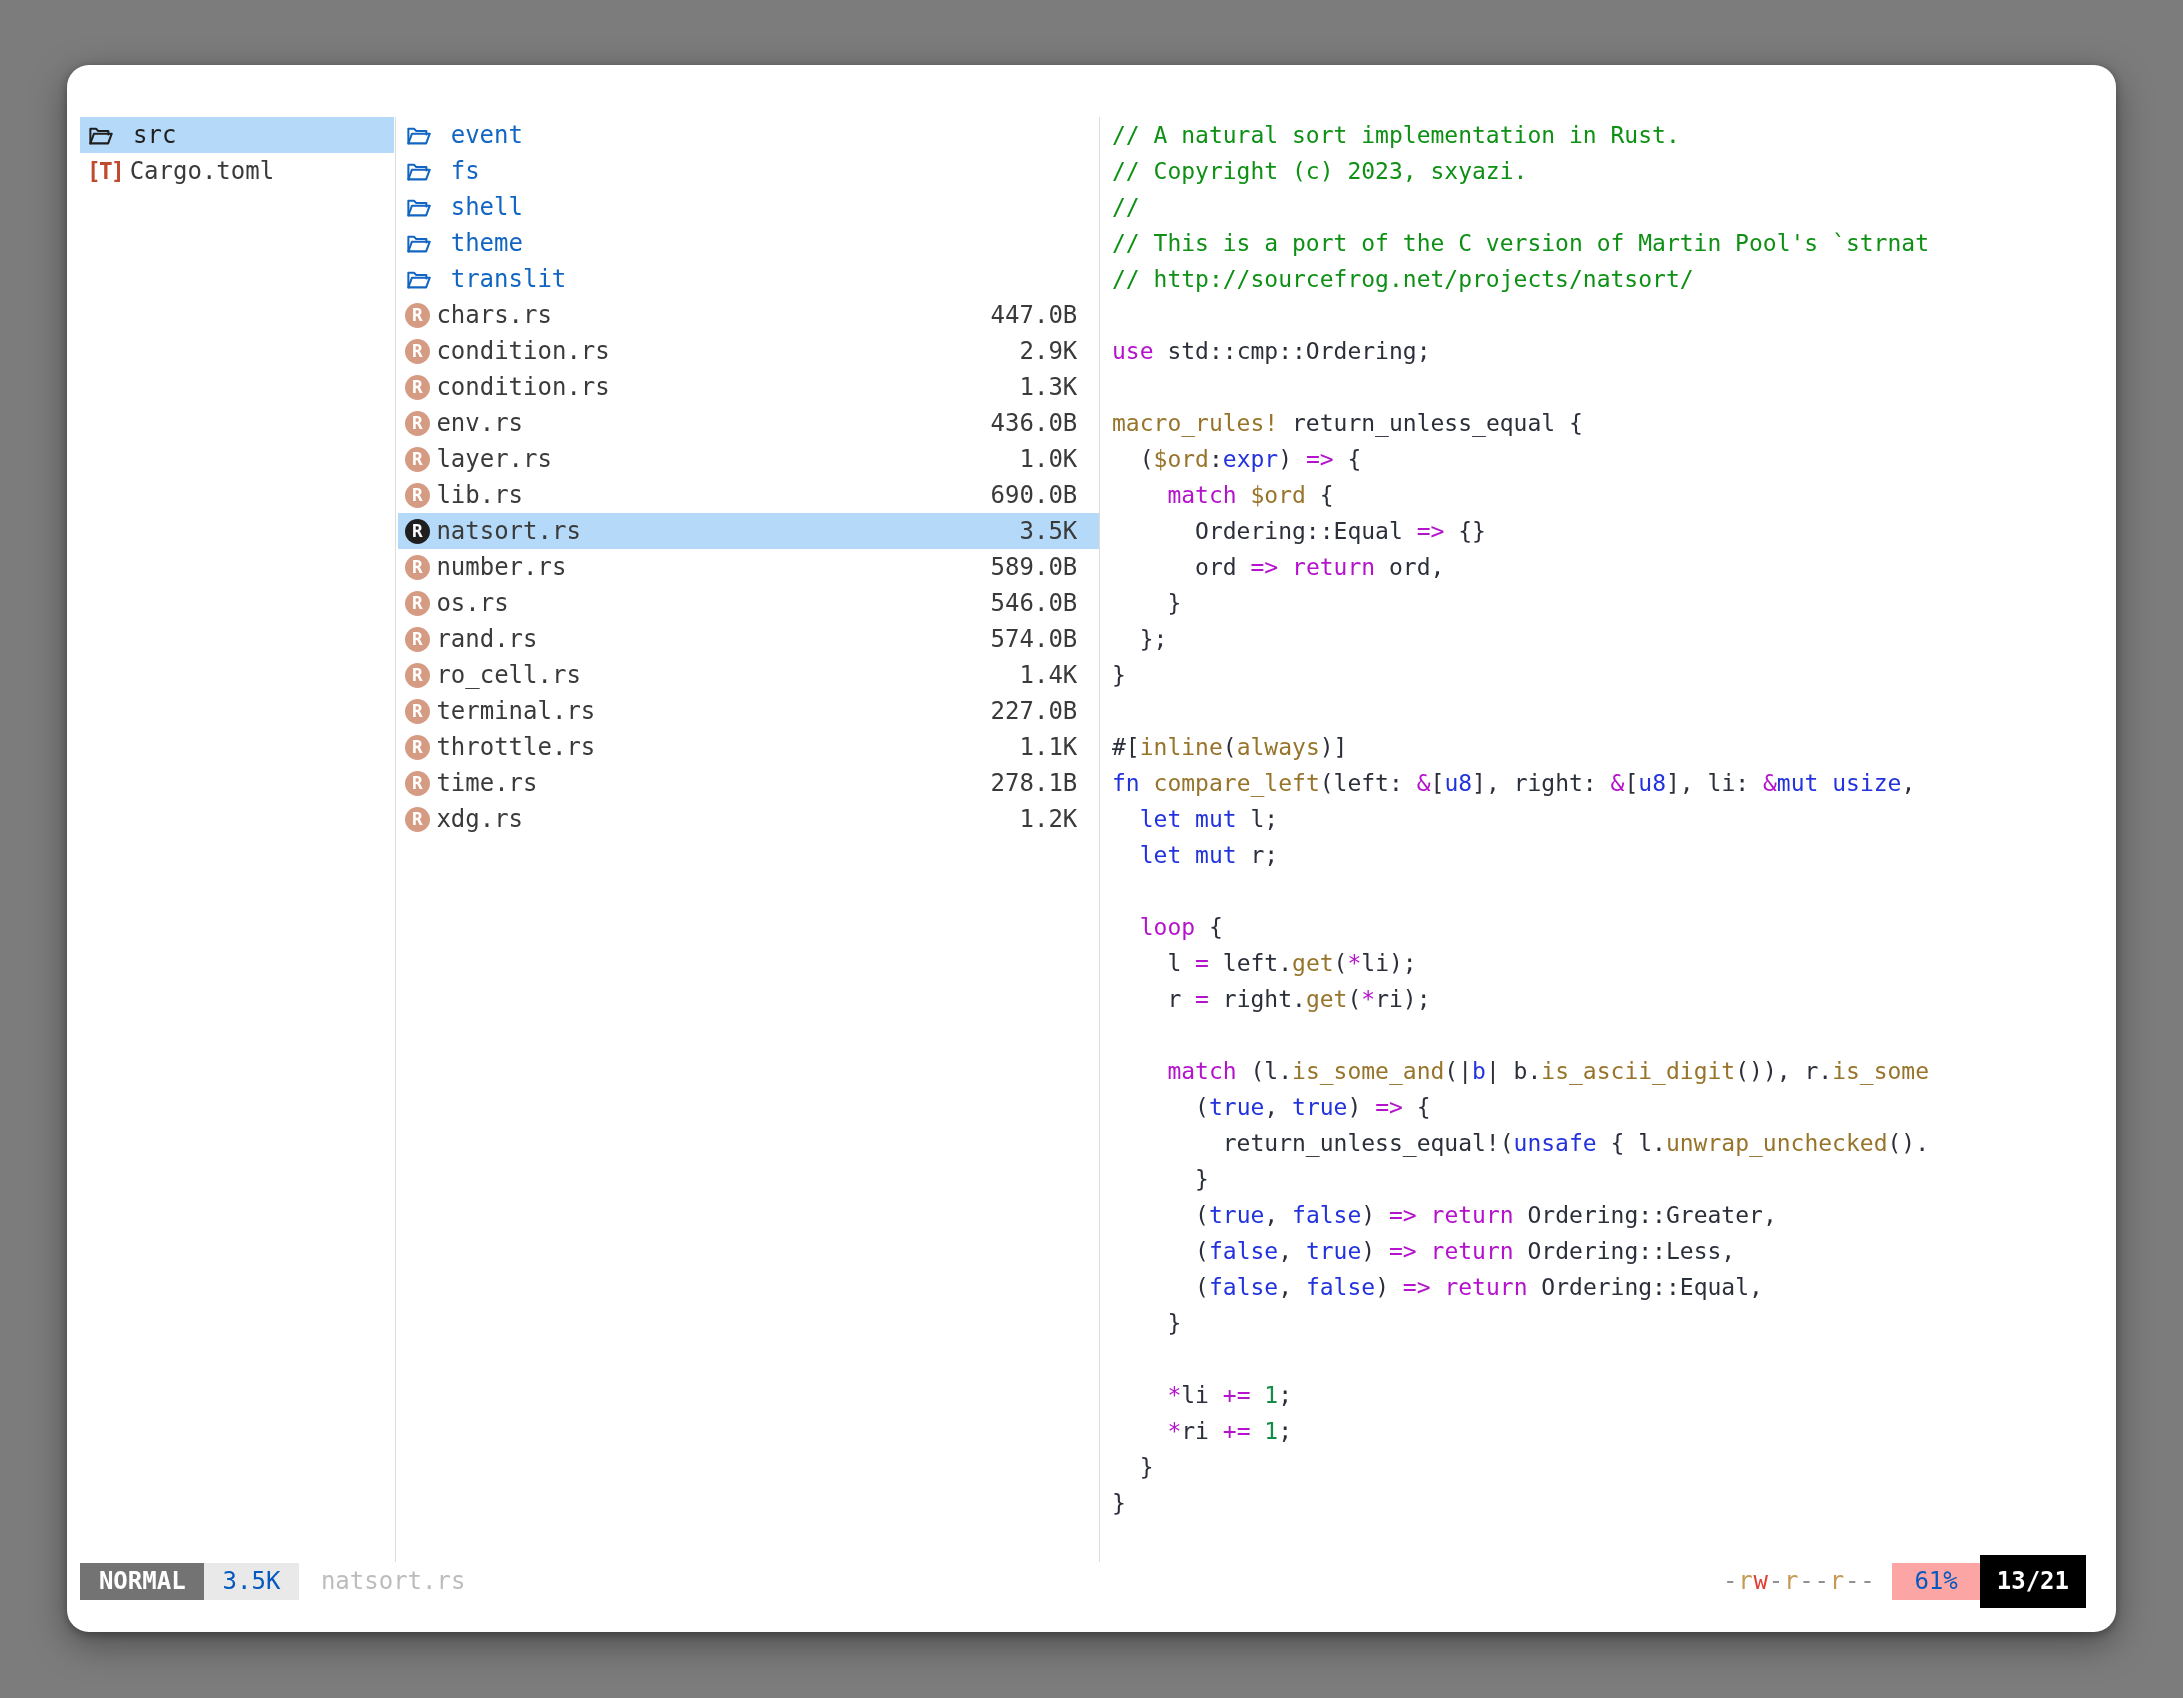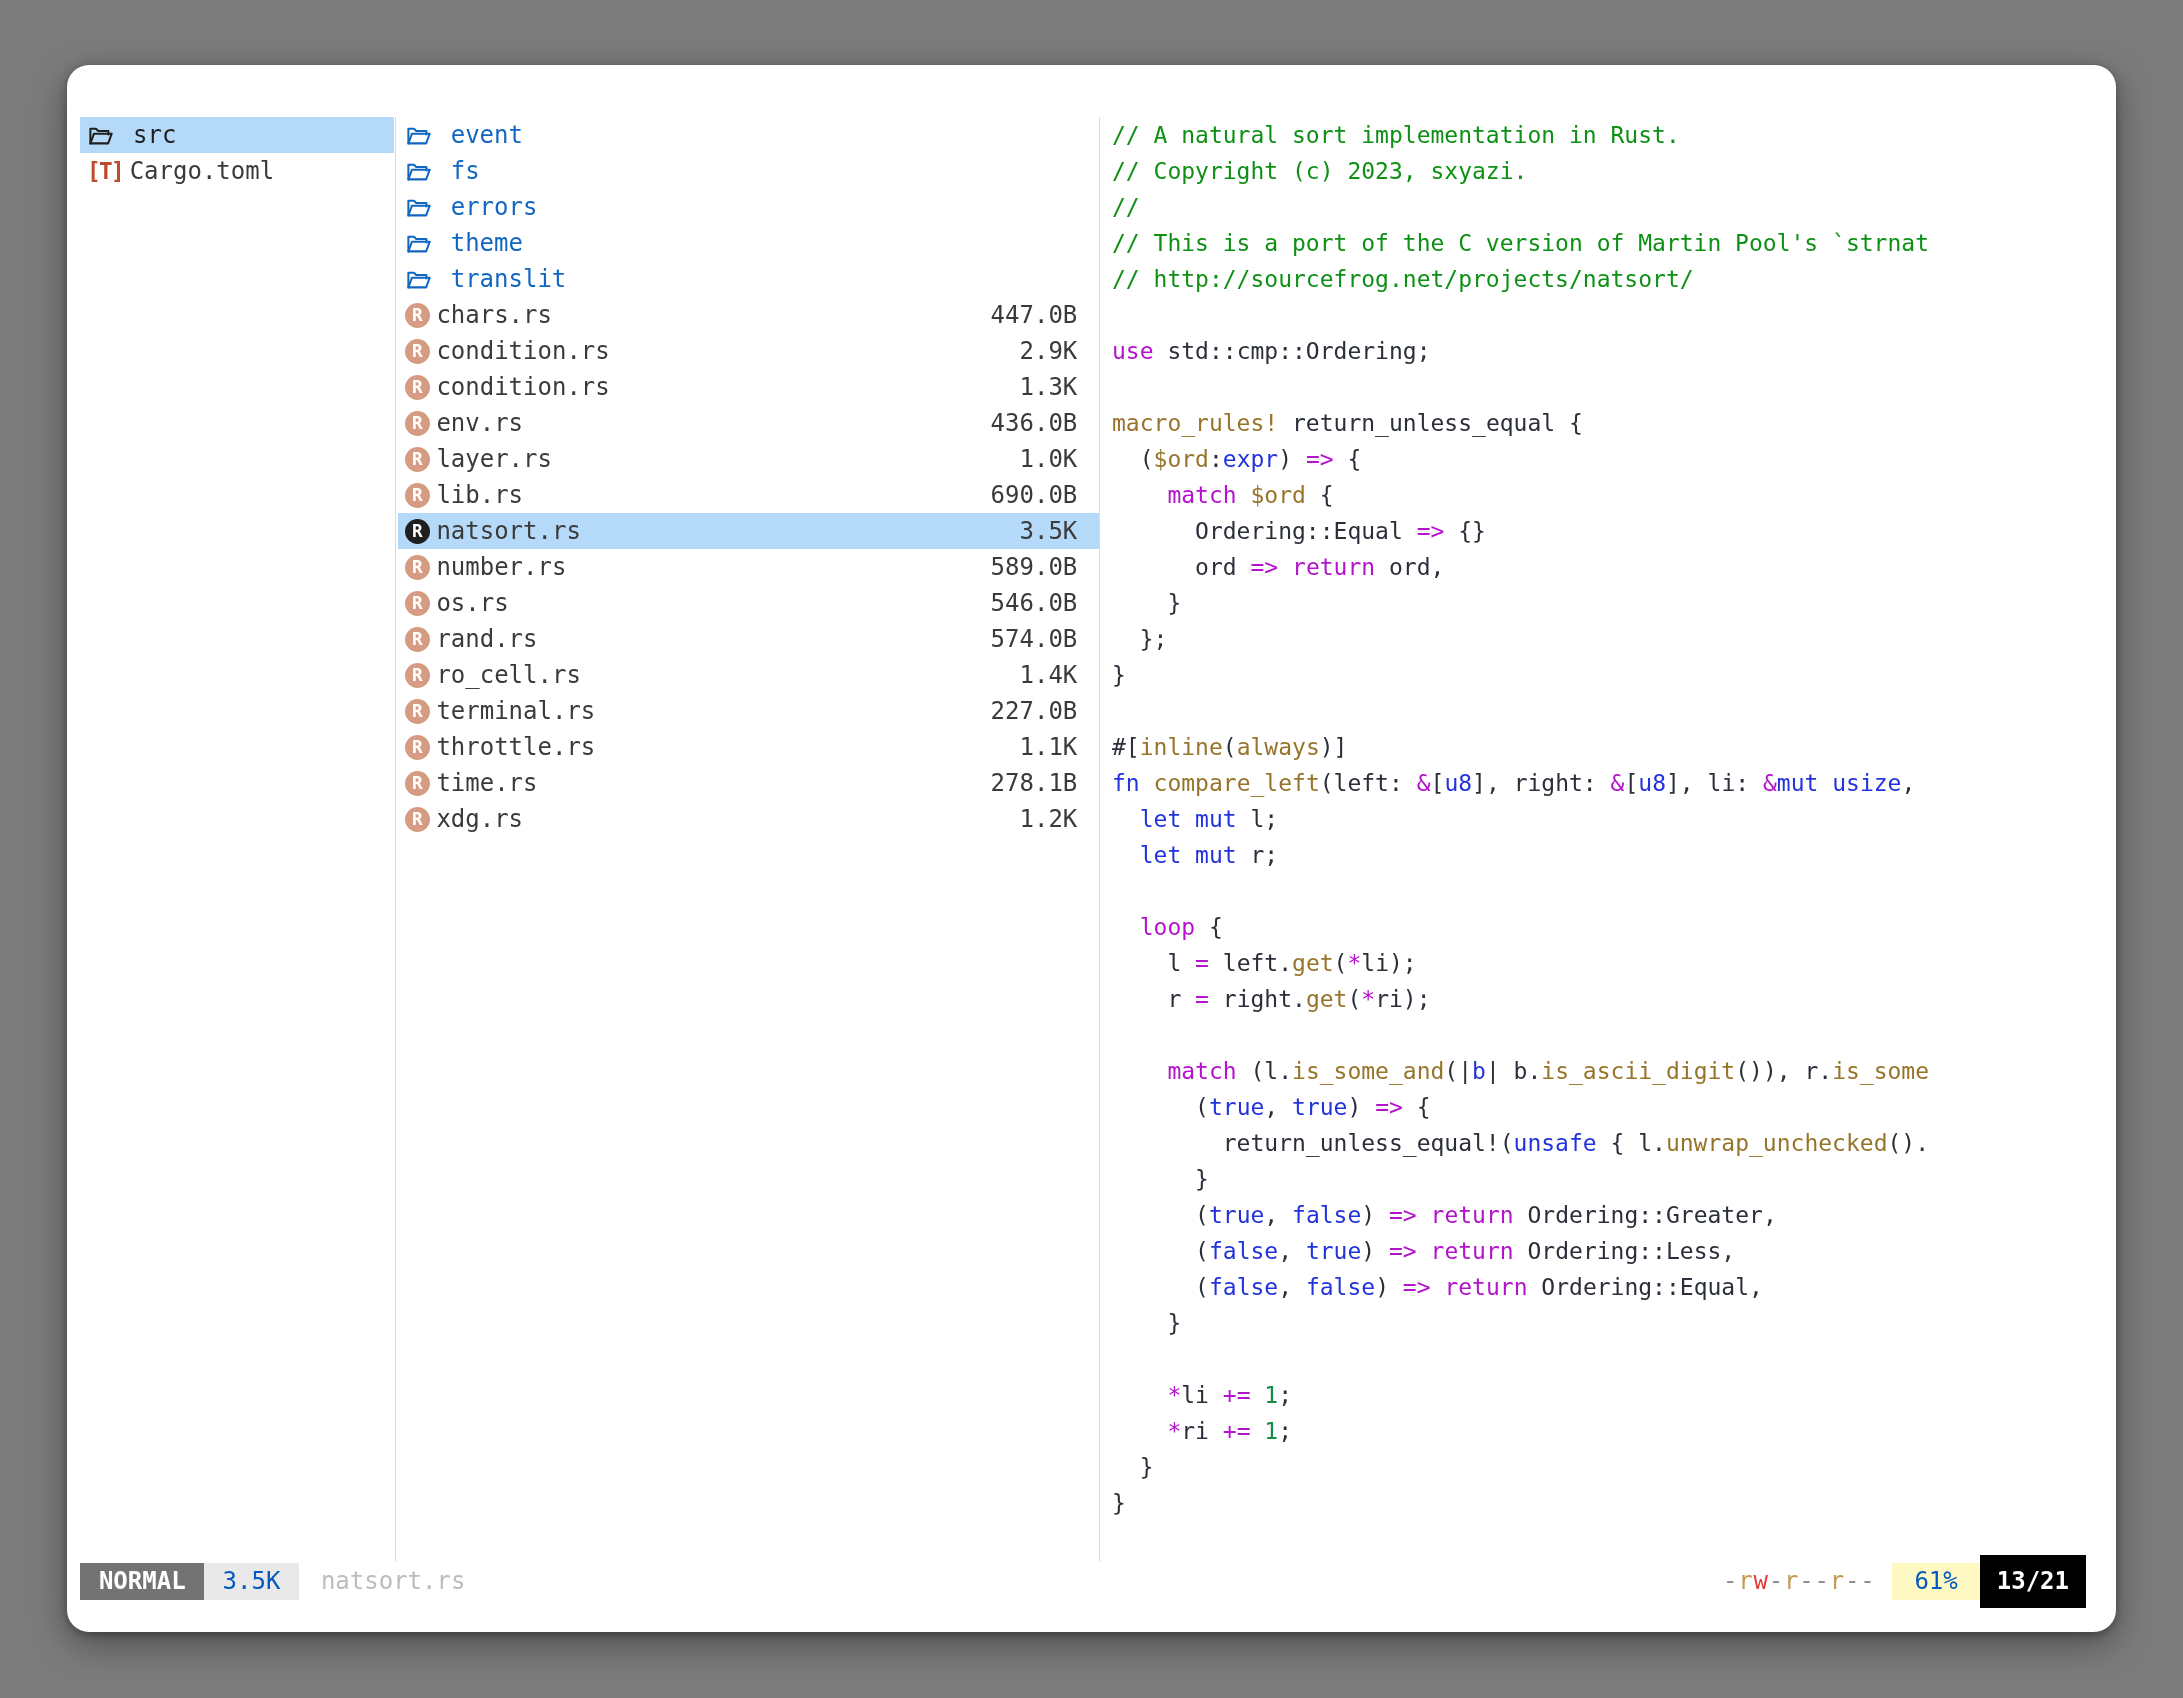--- a/index.html
+++ b/index.html
@@ -61,21 +61,21 @@
   }
   .chunk{height:37px;display:inline-flex;align-items:center;padding:0 18.5px;}
   .chunk-mode{background:#737373;color:#ffffff;font-weight:bold;}
   .chunk-size{background:#e9e9e9;color:#0659c0;}
   .status-filename{color:#bcbcbc;margin-left:22px;}
   .status-right{margin-left:auto;display:inline-flex;align-items:center;}
   .perm{letter-spacing:0.8px;}
   .perm .p-dim{color:#909090;}
   .perm .p-r{color:#c49a52;}
   .perm .p-w{color:#e23f36;}
-  .chunk-percent{background:#fef9c3;color:#0659c0;margin-left:17px;padding:0 22px;}
+  .chunk-percent{background:#fca5a5;color:#0659c0;margin-left:17px;padding:0 22px;}
   .chunk-pos{background:#000000;color:#ffffff;font-weight:bold;padding:8px 17px;}
 </style>
 </head>
 <body>
 
 <div class="window">
 
   <div class="pane pane-parent" id="parent-pane">
       <div class="row folder selected">
         <span class="icon">
@@ -113,21 +113,21 @@
         </span>
         <span class="name">fs</span>
       </div>
       <div class="row folder">
         <span class="icon">
           <svg class="folder-svg" viewBox="0 0 24 24">
             <path d="M3 19 V6 h5 l2 2 h9 v3"></path>
             <path d="M3 19 l3.2-8.6 H22 L18.8 19 Z"></path>
           </svg>
         </span>
-        <span class="name">errors</span>
+        <span class="name">shell</span>
       </div>
       <div class="row folder">
         <span class="icon">
           <svg class="folder-svg" viewBox="0 0 24 24">
             <path d="M3 19 V6 h5 l2 2 h9 v3"></path>
             <path d="M3 19 l3.2-8.6 H22 L18.8 19 Z"></path>
           </svg>
         </span>
         <span class="name">theme</span>
       </div>

